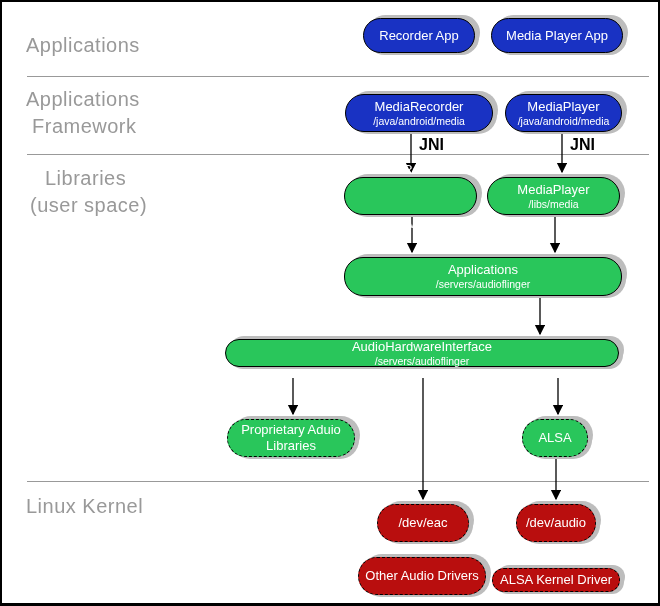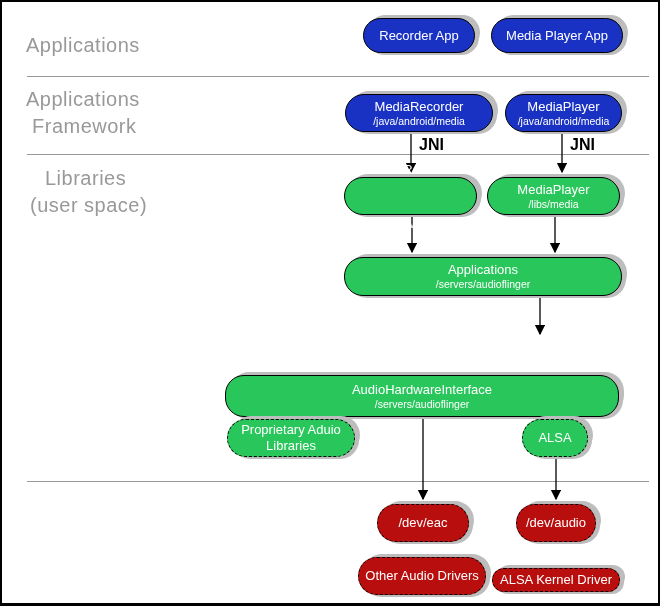--- a/index.html
+++ b/index.html
@@ -44,21 +44,21 @@
   .box .title{font-size:13px;}
   .box .subtitle{font-size:10.5px;}
   
   .b-recorder-app      {left:361px;top:16px;width:112px;height:35px;}
   .b-media-player-app  {left:489px;top:16px;width:132px;height:35px;}
   .b-mediarecorder-fw  {left:343px;top:92px;width:148px;height:38px;}
   .b-mediaplayer-fw    {left:503px;top:92px;width:117px;height:38px;}
   .b-mediarecorder-lib {left:342px;top:175px;width:133px;height:38px;gap:40px;}
   .b-mediaplayer-lib   {left:485px;top:175px;width:133px;height:38px;}
   .b-audioflinger      {left:342px;top:255px;width:278px;height:39px;}
-  .b-audiohwif         {left:223px;top:337px;width:394px;height:42px;margin-top:36px;}
+  .b-audiohwif         {left:223px;top:337px;width:394px;height:28px;}
   .b-proprietary       {left:225px;top:417px;width:128px;height:38px;}
   .b-alsa              {left:520px;top:417px;width:66px;height:38px;}
   .b-dev-eac           {left:375px;top:502px;width:92px;height:38px;}
   .b-dev-audio         {left:514px;top:502px;width:80px;height:38px;}
   .b-other-drivers     {left:356px;top:555px;width:128px;height:38px;}
   .b-alsa-driver       {left:490px;top:555px;width:128px;height:24px;margin-top:11px;}
   
   .connector-svg{position:absolute;left:0;top:0;width:660px;height:606px;pointer-events:none;}
   .jni{
     position:absolute;color:#000;font-size:16px;font-weight:bold;
@@ -78,20 +78,23 @@
   <div class="layer-label lbl-apps">
     <span>Applications</span>
   </div>
   <div class="layer-label lbl-fw">
     <span class="l1">Applications</span>
     <span class="l2">Framework</span>
   </div>
   <div class="layer-label lbl-lib">
     <span class="l1">Libraries</span>
     <span class="l2">(user space)</span>
+  </div>
+  <div class="layer-label lbl-kernel">
+    <span>Linux Kernel</span>
   </div>
 
   <svg class="connector-svg" viewBox="0 0 660 606">
     <defs>
       <marker id="arrow" markerWidth="9" markerHeight="9" refX="7" refY="4" orient="auto">
         <path d="M0,0 L8,4 L0,8 z" fill="#000"></path>
       </marker>
     </defs>
     <line x1="409" y1="131" x2="409" y2="170" stroke="#000" stroke-width="1.3" marker-end="url(#arrow)"></line>
     <line x1="560" y1="131" x2="560" y2="170" stroke="#000" stroke-width="1.3" marker-end="url(#arrow)"></line>

